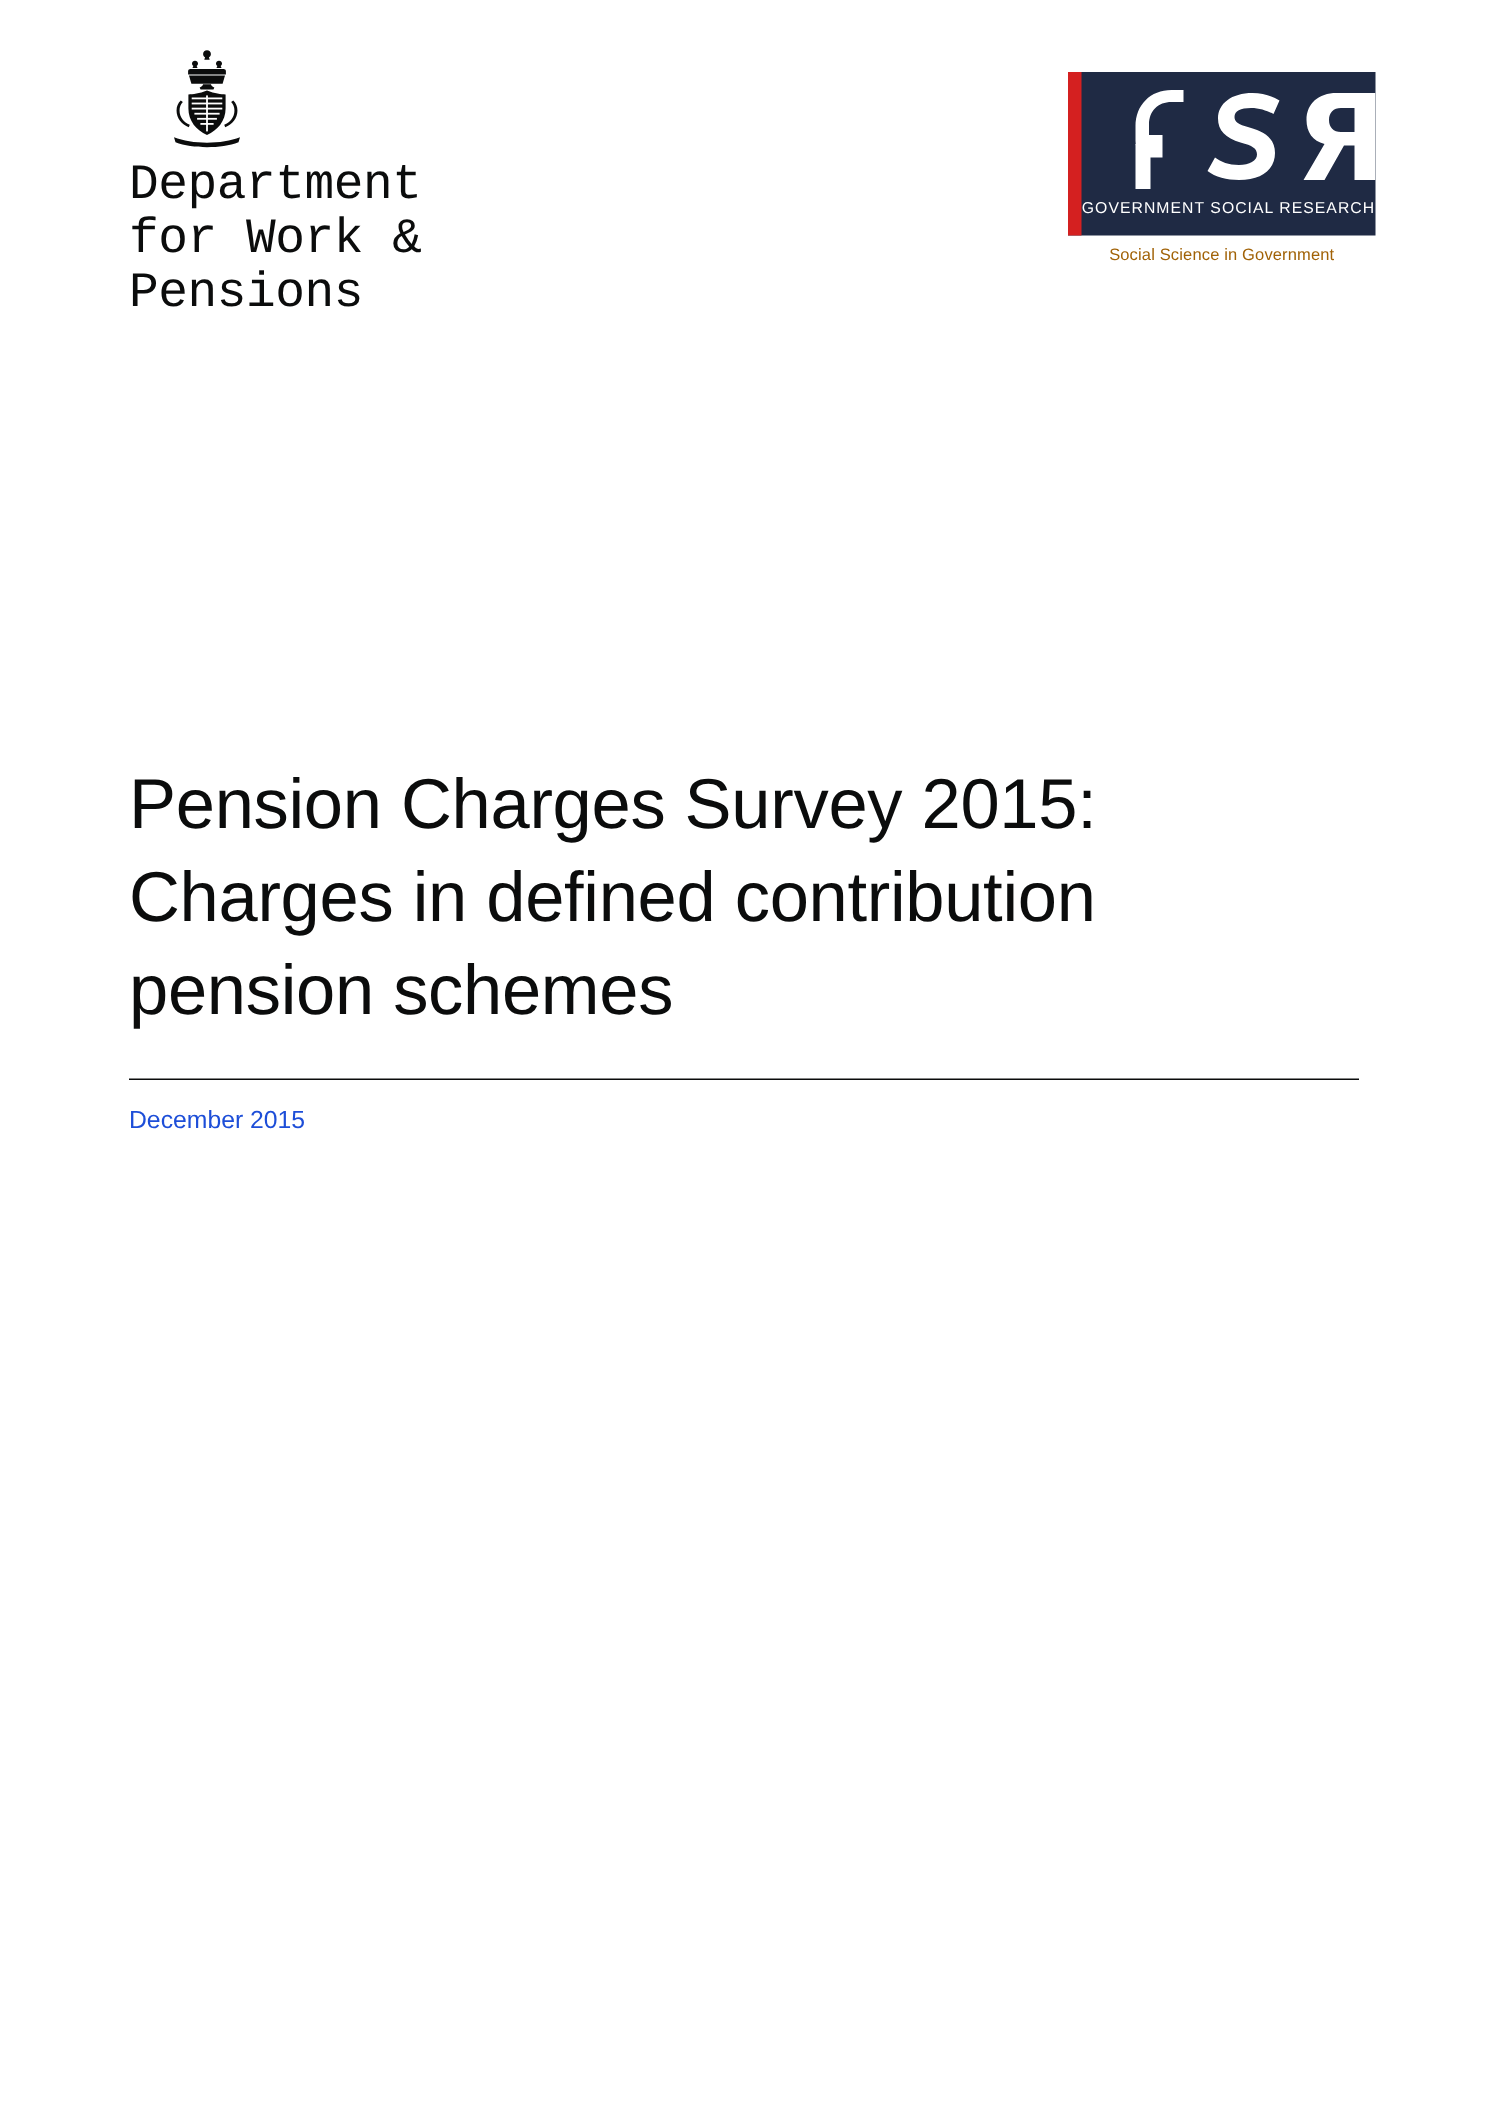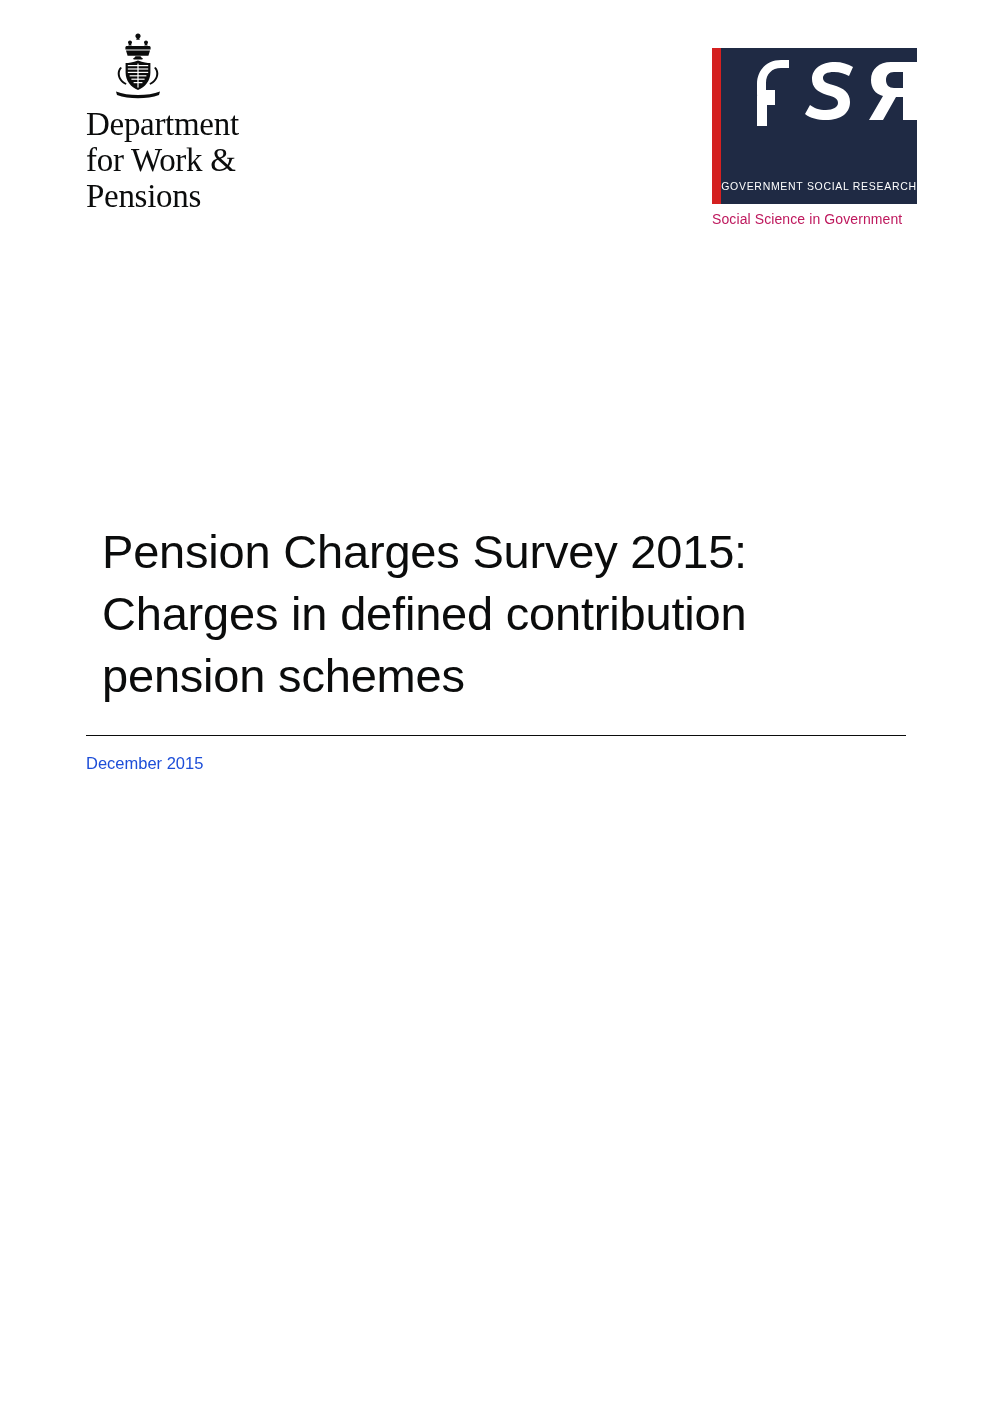--- a/index.html
+++ b/index.html
@@ -33,39 +33,39 @@
     width: 300px;
   }
   .crest {
     width: 72px;
     height: 72px;
     margin-left: 16px;
     position: relative;
   }
   .crest svg { display: block; }
   .dwp-wordmark {
-    font-family: Liberation Serif, serif;
+    font-family: Liberation Mono, monospace;
     font-size: 33px;
     line-height: 36px;
     letter-spacing: -0.3px;
     color: #0b0c0c;
     margin-top: 4px;
     white-space: pre-line;
   }
 
   
   .gsr-logo {
     position: absolute;
     left: 712px;
     top: 48px;
     width: 205px;
   }
   .gsr-box {
     width: 205px;
-    height: 156px;
+    height: 109px;
     background: #1f2a44;
     border-left: 9px solid #d42020;
     box-sizing: border-box;
     position: relative;
     overflow: hidden;
   }
   .gsr-mark {
     position: absolute;
     left: 10px;
     top: 2px;
@@ -78,39 +78,40 @@
     bottom: 12px;
     width: 100%;
     text-align: center;
     color: #ffffff;
     font-size: 10.5px;
     letter-spacing: 0.7px;
     font-family: "Liberation Sans", sans-serif;
   }
   .gsr-strap {
     margin-top: 7px;
-    color: #be185d;
-    font-size: 14px;
+    text-align: center;
+    color: #a16207;
+    font-size: 11px;
     font-family: "Liberation Sans", sans-serif;
     letter-spacing: 0.1px;
   }
 
   
   .title-block {
     position: absolute;
     left: 86px;
     top: 505px;
     width: 820px;
   }
   .doc-title {
     font-size: 47px;
     line-height: 62px;
     font-weight: normal;
     color: #0b0c0c;
-    margin: 16px;
+    margin: 0;
     letter-spacing: -0.2px;
   }
   .title-rule {
     margin-top: 28px;
     border: 0;
     border-top: 1.6px solid #0b0c0c;
     width: 820px;
   }
   .doc-date {
     margin-top: 16px;

